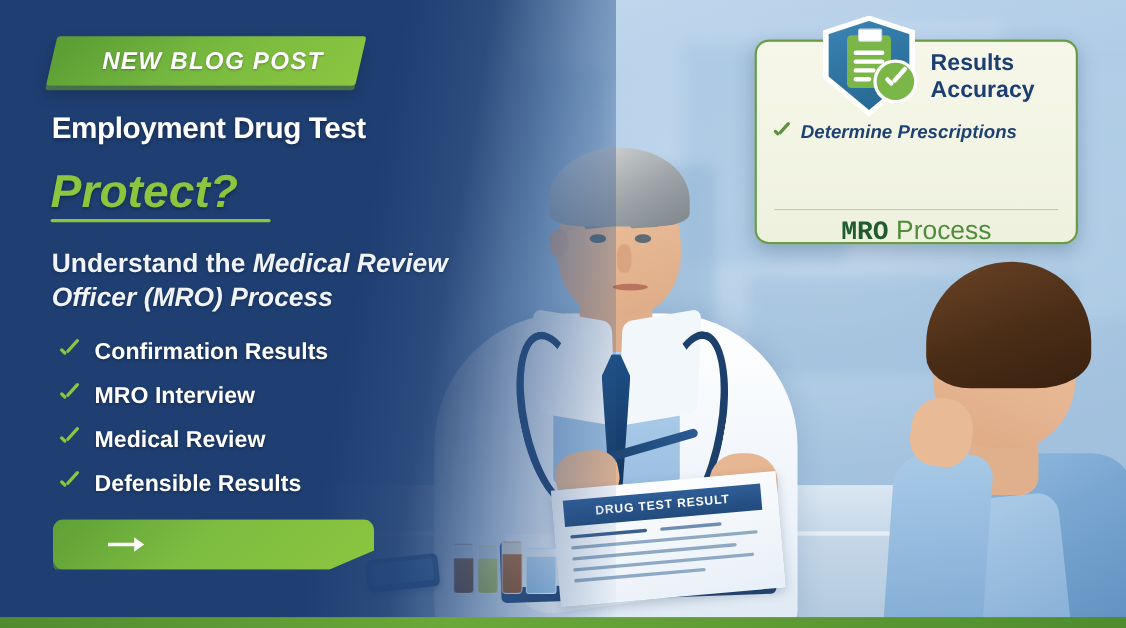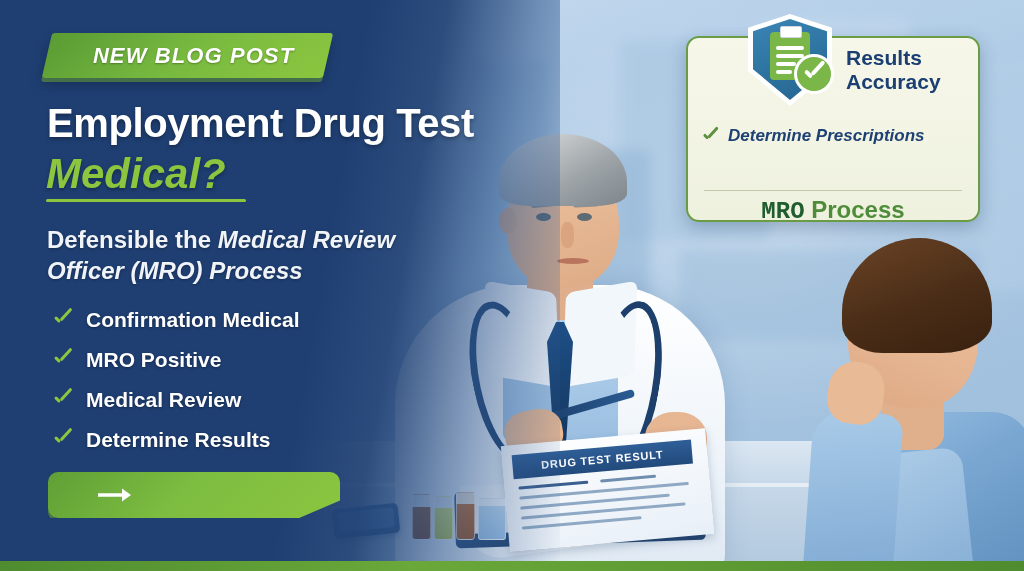--- a/index.html
+++ b/index.html
@@ -114,21 +114,21 @@
      background:linear-gradient(100deg,#1f3f73 0%,#1f3f73 56%,rgba(32,65,116,.92) 68%,rgba(45,85,140,.55) 82%,rgba(80,125,175,0) 100%);}
 
   .badge{position:absolute;left:47px;top:33px;height:45px;padding:0 34px 0 46px;
      display:flex;align-items:center;
      background:linear-gradient(135deg,#5a9b34 0%,#77b93f 48%,#8cc63f 100%);
      transform:skewX(-13deg);box-shadow:0 4px 0 rgba(108,163,60,.55),0 7px 12px rgba(0,0,0,.25);
      border-radius:3px;}
   .badge span{transform:skewX(13deg);color:#fff;font-weight:bold;font-style:italic;font-size:22px;letter-spacing:1.1px;
      text-shadow:0 1px 2px rgba(0,0,0,.3);}
 
-  .h1{position:absolute;left:47px;top:102px;width:470px;color:#fff;font-size:40px;font-weight:bold;
+  .h1{position:absolute;left:47px;top:102px;width:470px;color:#fff;font-size:27px;font-weight:bold;
       letter-spacing:-.4px;text-shadow:0 2px 4px rgba(0,0,0,.35);line-height:1.06;}
   .h1-pos{position:absolute;left:46px;top:150px;color:#8cc63f;font-size:42px;font-weight:bold;font-style:italic;
       text-shadow:0 2px 4px rgba(0,0,0,.35);}
   .h1-rule{position:absolute;left:46px;top:199px;width:200px;height:3px;background:#8cc63f;border-radius:2px;}
 
   .sub{position:absolute;left:47px;top:225px;width:430px;color:#f0f4f9;font-size:24px;font-weight:bold;
       line-height:1.28;text-shadow:0 1px 3px rgba(0,0,0,.35);}
   .sub i{font-style:italic;}
 
   .bullets{position:absolute;left:52px;top:308px;}
@@ -163,30 +163,30 @@
   .clip-ic{position:absolute;left:22px;top:18px;width:40px;height:48px;background:#7ab648;border-radius:4px;}
   .clip-top{position:absolute;left:32px;top:12px;width:20px;height:10px;background:#fff;border-radius:2px;border:1px solid #cfd8de;}
   .clip-line{position:absolute;left:28px;height:4px;background:#fff;border-radius:2px;}
   .check-badge{position:absolute;left:46px;top:40px;width:34px;height:34px;border-radius:50%;
      background:#7ab648;border:3px solid #fff;}
   .check-badge:before{content:"";position:absolute;left:7px;top:15px;width:9px;height:4px;background:#fff;border-radius:2px;transform:rotate(45deg);}
   .check-badge:after{content:"";position:absolute;left:12px;top:9px;width:18px;height:4px;background:#fff;border-radius:2px;transform:rotate(-48deg);}
 
   .card-title{position:absolute;left:158px;top:8px;width:130px;color:#1b3f72;font-size:21px;font-weight:bold;line-height:1.12;}
 
-  .card-bullets{position:absolute;left:14px;top:88px;width:270px;}
+  .card-bullets{position:absolute;left:14px;top:72px;width:270px;}
   .cbullet{display:flex;align-items:center;margin-bottom:10px;}
   .cchk{width:18px;height:18px;margin-right:8px;flex:none;position:relative;}
   .cchk:before{content:"";position:absolute;left:1px;top:8px;width:6px;height:3px;background:#5d9140;border-radius:2px;transform:rotate(45deg);}
   .cchk:after{content:"";position:absolute;left:4px;top:4px;width:14px;height:3px;background:#5d9140;border-radius:2px;transform:rotate(-48deg);}
   .cbullet span{color:#1e4173;font-size:17px;font-weight:bold;font-style:italic;}
 
   .card-div{position:absolute;left:16px;right:16px;top:152px;height:1px;background:#c3cbae;}
   .card-foot{position:absolute;left:0;right:0;top:158px;text-align:center;font-size:24px;font-weight:bold;}
-  .card-foot .a{color:#1f5c2e;font-family:Liberation Mono, monospace;} .card-foot .b{color:#4f8c3a;font-weight:bold;}
+  .card-foot .a{color:#1f5c2e;font-family:Liberation Mono, monospace;} .card-foot .b{color:#4f8c3a;font-weight:normal;}
 
   .bottom-bar{position:absolute;left:0;right:0;bottom:0;height:10px;
      background:linear-gradient(90deg,#4f8c2f,#6aa83a 40%,#5d9a33 70%,#4f8c2f);}
 </style>
 </head>
 <body>
 
 <div class="banner">
 
   <div class="photo">
@@ -264,43 +264,43 @@
     <div class="tablet"></div>
   </div>
 
   <div class="left-panel"></div>
 
   <div class="badge">
     <span>NEW BLOG POST</span>
   </div>
 
   <div class="h1">Employment Drug Test</div>
-  <div class="h1-pos">Medical?</div>
+  <div class="h1-pos">Protect?</div>
   <div class="h1-rule"></div>
 
   <div class="sub">
-    <span>Defensible the </span><i>Medical Review Officer (MRO) Process</i>
+    <span>Understand the </span><i>Medical Review Officer (MRO) Process</i>
   </div>
 
   <div class="bullets">
     <div class="bullet">
       <span class="chk"></span>
-      <span>Confirmation Medical</span>
+      <span>Confirmation Results</span>
     </div>
     <div class="bullet">
       <span class="chk"></span>
-      <span>MRO Positive</span>
+      <span>MRO Interview</span>
     </div>
     <div class="bullet">
       <span class="chk"></span>
       <span>Medical Review</span>
     </div>
     <div class="bullet">
       <span class="chk"></span>
-      <span>Determine Results</span>
+      <span>Defensible Results</span>
     </div>
   </div>
 
   <div class="cta">
     <span class="arrow">
       <svg width="34" height="16" viewBox="0 0 34 16">
         <line x1="0" y1="8" x2="26" y2="8" stroke="#ffffff" stroke-width="3.4"></line>
         <polygon points="24,1.5 33,8 24,14.5" fill="#ffffff"></polygon>
       </svg>
     </span>

